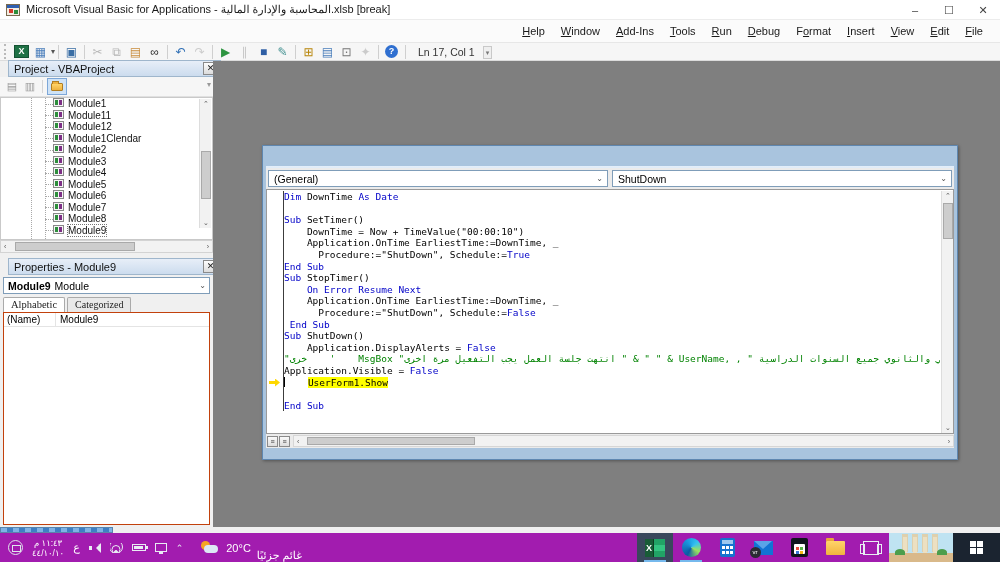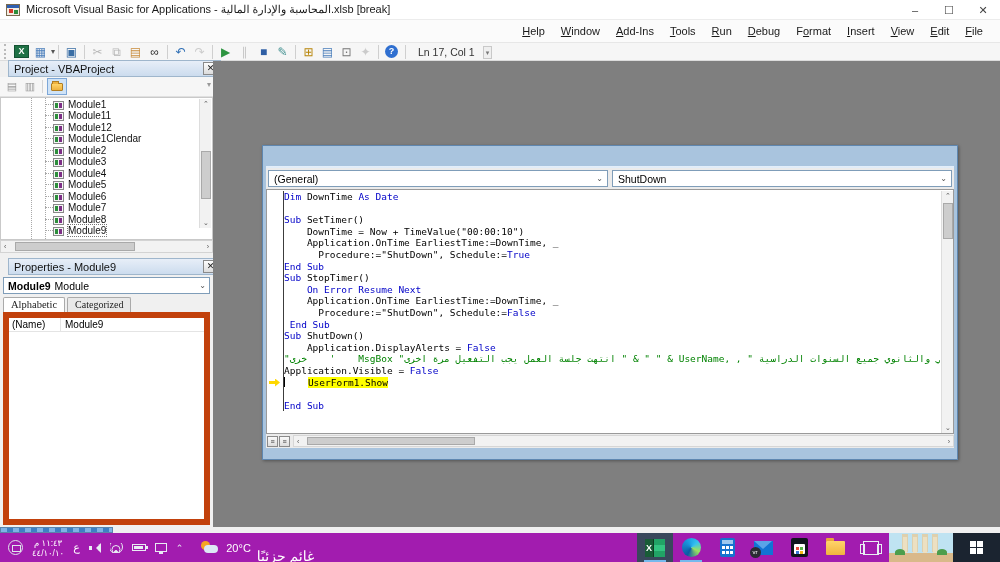--- a/index.html
+++ b/index.html
@@ -36,38 +36,38 @@
   #proj-toolbar { position:absolute; left:0; top:77px; width:213px; height:20px; background:#f6f6f6; border-bottom:1px solid #e0e0e0; display:flex; align-items:center; gap:2px; padding-left:4px; }
   .pt-icon { width:16px; height:14px; display:flex; align-items:center; justify-content:center; font-size:11px; color:#9a9a9a; }
   .pt-folder-btn { width:20px; height:17px; border:1px solid #7da7d8; background:#cfe3f7; display:flex; align-items:center; justify-content:center; }
   .mini-folder { width:12px; height:8px; background:linear-gradient(#ffd46a,#eeb23f); border:1px solid #b07d22; border-radius:1px; position:relative; }
   .mini-folder::before { content:""; position:absolute; left:0; top:-3px; width:5px; height:2px; background:#eeb23f; border:1px solid #b07d22; border-bottom:none; }
   .pt-sep { width:1px; height:13px; background:#d5d5d5; margin:0 2px; }
   .panel-grip { position:absolute; right:2px; top:3px; font-size:8px; color:#999; }
 
   #proj-tree { position:absolute; left:0; top:97px; width:213px; height:143px; background:#ffffff; border:1px solid #c9c9c9; overflow:hidden; }
   .tree-rail { position:absolute; top:0; bottom:0; border-left:1px dotted #a8a8a8; }
-  .tree-item { position:relative; height:11.5px; display:flex; align-items:flex-end; padding-left:52px; font-size:10px; color:#111; white-space:nowrap; }
+  .tree-item { position:relative; height:11.5px; display:flex; align-items:flex-start; padding-left:52px; font-size:10px; color:#111; white-space:nowrap; }
   .tree-item::before { content:""; position:absolute; left:44px; top:50%; width:8px; border-top:1px dotted #a8a8a8; }
   .mod-icon { width:11px; height:9px; margin-right:4px; background:#f5f5f5; border:1px solid #888; position:relative; flex:0 0 auto; }
   .mod-icon::before { content:""; position:absolute; left:1px; top:1px; width:3px; height:5px; background:#2d8e3c; box-shadow:4px 0 0 #7d2f86; }
   .tree-item.sel span.lbl { outline:1px dotted #777; }
   #tree-vscroll { position:absolute; right:1px; top:1px; width:12px; height:129px; background:#f2f2f2; border-left:1px solid #ddd; font-size:7px; color:#666; text-align:center; }
   #tree-vthumb { position:absolute; left:1px; top:52px; width:10px; height:48px; background:#cdcdcd; border:1px solid #a9a9a9; }
   #proj-hscroll { position:absolute; left:0; top:240px; width:213px; height:13px; background:#f2f2f2; border:1px solid #d3d3d3; font-size:8px; color:#666; }
   #proj-hthumb { position:absolute; left:14px; top:1px; width:120px; height:9px; background:#cdcdcd; border:1px solid #a9a9a9; }
   .scr-ar { position:absolute; font-size:7px; color:#555; }
 
   #prop-combo { position:absolute; left:3px; top:277px; width:207px; height:17px; background:#fff; border:1px solid #7f9db9; font-size:10.5px; display:flex; align-items:center; padding-left:4px; }
   #prop-combo b { margin-right:4px; }
   .combo-chevron { position:absolute; right:3px; font-size:8px; color:#555; }
   #prop-tabs { position:absolute; left:3px; top:297px; width:207px; height:15px; display:flex; font-size:10px; }
   .tab { padding:1px 7px; border:1px solid #aaa; border-bottom:none; background:#e9e9e9; color:#222; margin-right:2px; border-radius:2px 2px 0 0;font-family:Liberation Serif, serif; }
   .tab.active { background:#fff; position:relative; top:0; font-size:10.5px; }
-  #prop-grid { position:absolute; left:3px; top:312px; width:207px; height:213px; background:#fff; border:6px solid #c2410c; font-size:10px; }
+  #prop-grid { position:absolute; left:3px; top:312px; width:207px; height:213px; background:#fff; border:1px solid #c2410c; font-size:10px; }
   .prop-row { display:flex; height:14px; border-bottom:1px solid #e4e4e4; align-items:center; }
   .prop-name { width:52px; border-right:1px solid #e4e4e4; padding-left:3px; height:100%; display:flex; align-items:center; }
   .prop-val { padding-left:4px; }
 
   
   #mdi { position:absolute; left:213px; top:61px; width:787px; height:466px; background:#7f7f7f; }
 
   
   #code-win { position:absolute; left:49px; top:84px; width:696px; height:315px; background:#a9c4de; border:1px solid #5f87b0; box-shadow:1px 1px 3px rgba(0,0,0,.35); }
   #code-titlebar { position:absolute; left:3px; top:20px; right:3px; height:19px; background:linear-gradient(#e3eefa,#bdd3e8); display:flex; align-items:center; padding:0 3px; }
@@ -126,21 +126,21 @@
   .batt::before { content:""; position:absolute; left:1px; top:1px; bottom:1px; width:9px; background:#e8edf3; }
   .batt::after { content:""; position:absolute; right:-3px; top:1px; width:2px; height:3px; background:#e8edf3; }
   .moni { width:12px; height:9px; border:1px solid #e8edf3; position:relative; }
   .moni::after { content:""; position:absolute; left:3px; bottom:-3px; width:4px; height:2px; background:#e8edf3; }
   .chev { font-size:9px; color:#e8edf3; }
   #weather { display:flex; align-items:center; gap:6px; margin-left:8px; }
   .wx-icon { position:relative; width:20px; height:14px; }
   .wx-icon .sun { position:absolute; left:1px; top:0; width:9px; height:9px; border-radius:50%; background:#f6a623; }
   .wx-icon .cloud { position:absolute; left:4px; top:4px; width:14px; height:8px; background:#dce9f5; border-radius:6px; }
   #wx-temp { font-size:11px; }
-  #wx-cond { font-size:14px;margin-top:16px; }
+  #wx-cond { font-size:11px;margin-top:16px; }
   #task-icons { display:flex; align-items:center; margin-left:auto; }
   .task-btn { width:36px; height:29px; display:flex; align-items:center; justify-content:center; position:relative; }
   .task-btn.open::after { content:""; position:absolute; left:7px; right:7px; bottom:0; height:2px; background:#76b9ed; }
   .task-btn.active { background:#39485c; }
   .ic-excel { width:20px; height:18px; display:flex; }
   .ic-excel .xpane { width:8px; background:#185c37; color:#fff; font-size:9px; font-weight:bold; display:flex; align-items:center; justify-content:center; }
   .ic-excel .sheet { flex:1; background:linear-gradient(#21a366 0 33%, #33c481 33% 66%, #21a366 66%); border-left:1px solid #0f3d24; }
   .ic-edge { width:19px; height:19px; border-radius:50%; background:conic-gradient(from 210deg,#0c59a4,#1b9de2 35%,#35c1f1 55%,#9be25f 75%,#0c59a4); }
   .ic-calc { width:15px; height:19px; background:#1573cf; border-radius:2px; position:relative; }
   .ic-calc::before { content:""; position:absolute; left:2px; top:2px; right:2px; height:4px; background:#9cc8ef; }

